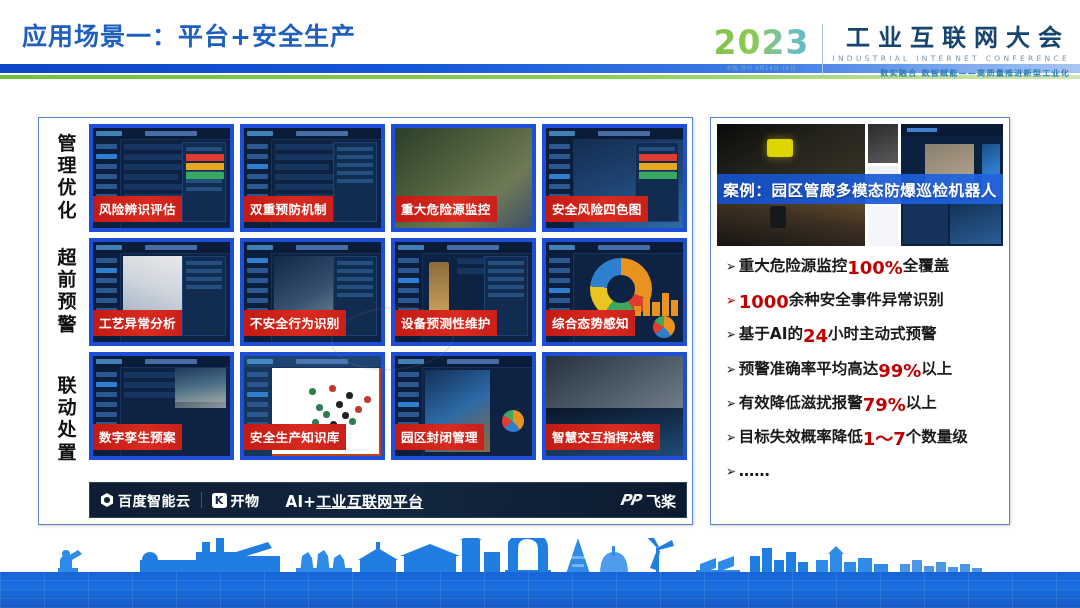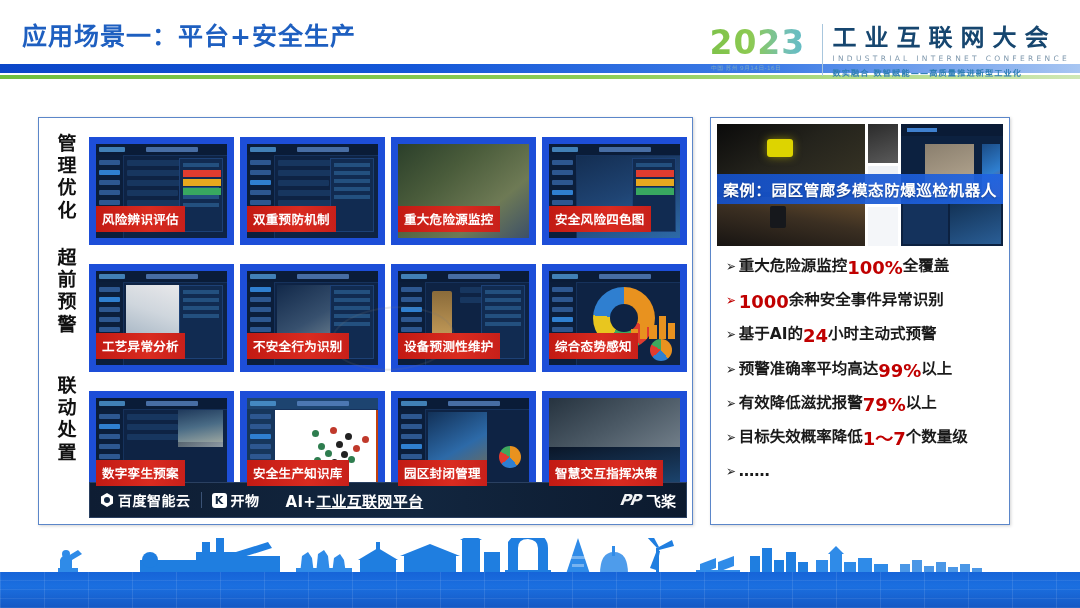--- a/index.html
+++ b/index.html
@@ -21,32 +21,32 @@
     background:linear-gradient(90deg,#0b46c8 0%,#1457d8 38%,#3f7de6 72%,#a8c6f2 100%);
   }
   .rule-white{position:absolute;left:0;top:73px;width:1080px;height:2px;background:#ffffff;}
   .rule-green{
     position:absolute;left:0;top:75px;width:1080px;height:4px;
     background:linear-gradient(90deg,#6fbf3e 0%,#8ccd55 55%,#cfe7b4 100%);
   }
 
   
   .logo{position:absolute;right:10px;top:22px;height:60px;display:flex;align-items:flex-start;}
-  .logo-2023{position:relative;width:104px;text-align:left;padding-top:4px;}
+  .logo-2023{position:relative;width:104px;text-align:center;padding-top:4px;}
   .logo-2023 .yr{
     font-size:33px;font-weight:bold;letter-spacing:1px;line-height:1;
     background:linear-gradient(90deg,#7ec24a 0%,#8dca52 40%,#73c0b5 75%,#58b9cf 100%);
     -webkit-background-clip:text;background-clip:text;color:transparent;
   }
   .logo-2023 .sub{
     font-size:6px;color:#7aa8c4;letter-spacing:0.4px;margin-top:4px;white-space:nowrap;
     transform:scale(.96);
   }
   .logo-div{width:1px;background:#a8c6dd;height:52px;margin:2px 9px 0 9px;}
-  .logo-right{padding-top:4px;}
+  .logo-right{padding-top:4px;text-align:right;}
   .logo-right .cn{
     font-size:24px;font-weight:bold;color:#16466f;letter-spacing:8px;line-height:1.05;
     white-space:nowrap;
   }
   .logo-right .en{
     font-size:7.5px;color:#7f98ad;letter-spacing:3.3px;margin-top:3px;white-space:nowrap;
   }
   .logo-right .tag{
     font-size:8.2px;color:#2f7fb5;letter-spacing:1.1px;margin-top:3px;white-space:nowrap;
     font-weight:bold;
@@ -66,21 +66,21 @@
   }
   .vlabel span{display:block;}
   .vl1{top:8px;}
   .vl2{top:122px;}
   .vl3{top:250px;}
 
   .grid{position:absolute;left:50px;top:6px;width:598px;}
   .grow{display:flex;gap:6px;margin-bottom:6px;}
   .cell{
     position:relative;width:146px;height:108px;overflow:hidden;
-    background:#0d1f3c;border:7px solid #1d4ed8;box-sizing:border-box;margin-top:13px;
+    background:#0d1f3c;border:4px solid #1d4ed8;box-sizing:border-box;
   }
   .cap{
     position:absolute;left:0;bottom:6px;
     background:linear-gradient(90deg,#c21a13 0%,#d92b20 60%,#c8201a 100%);
     color:#fff;font-size:12.5px;font-weight:bold;
     padding:3px 6px 4px 6px;white-space:nowrap;letter-spacing:0.3px;
     z-index:4;
   }
 
   

